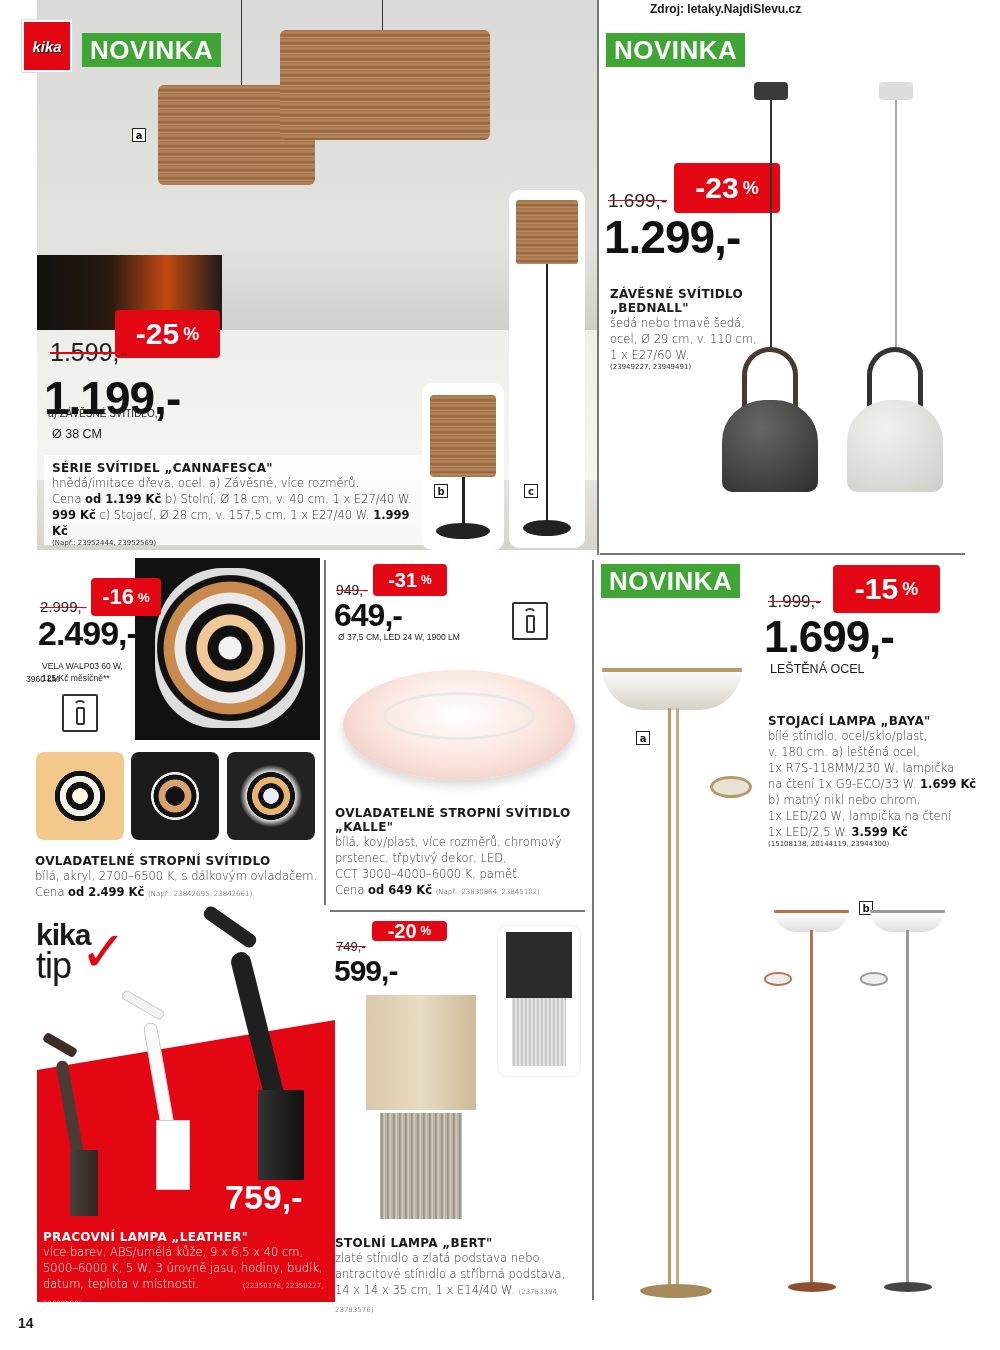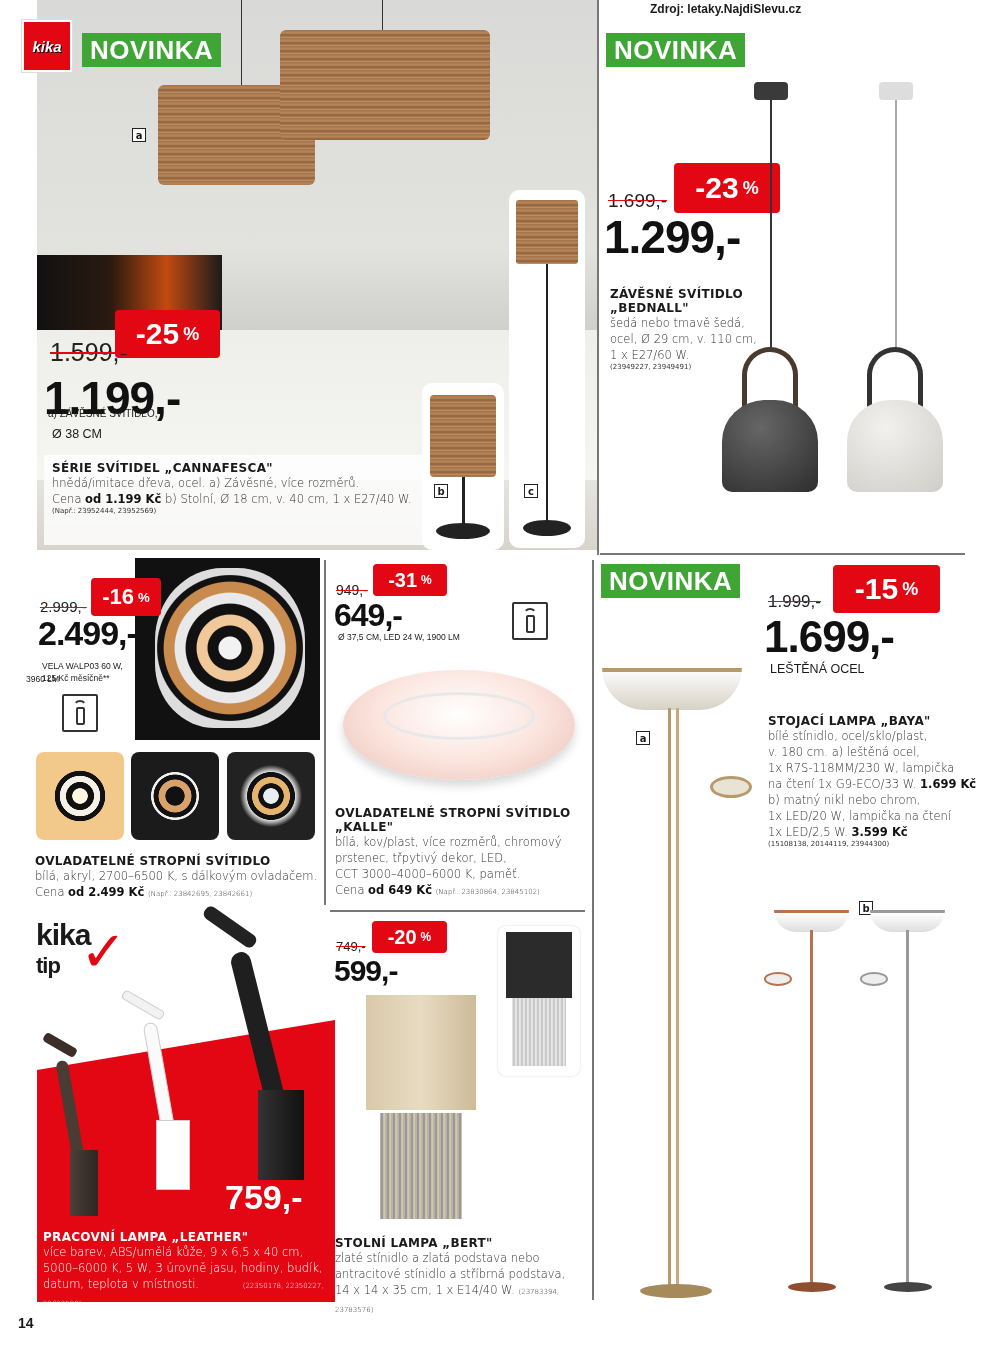--- a/index.html
+++ b/index.html
@@ -70,20 +70,21 @@
   </div>
 <div class="old" style="left:50px;top:338px;font-size:25px;">1.599,-</div>
 <div class="price" style="left:44px;top:358px;font-size:46px;margin-top:13px;">1.199,-</div>
 <div class="abs small" style="left:48px;top:408px;font-size:10px;font-weight:500;">a) ZÁVĚSNÉ SVÍTIDLO,</div>
 <div class="abs small" style="left:52px;top:427px;font-size:12.5px;">Ø 38 CM</div>
 
 <div class="abs" style="left:44px;top:455px;width:380px;height:90px;background:rgba(255,255,255,0.82);padding:6px 8px;">
   <div class="title">SÉRIE SVÍTIDEL „CANNAFESCA"</div>
   <div class="desc">hnědá/imitace dřeva, ocel. a) Závěsné, více rozměrů.</div>
   <div class="desc"><span>Cena </span><b>od 1.199 Kč</b><span> b) Stolní, Ø 18 cm, v. 40 cm, 1 x E27/40 W.</span></div>
+  <div class="desc"><b>999 Kč</b><span> c) Stojací, Ø 28 cm, v. 157,5 cm, 1 x E27/40 W. </span><b>1.999 Kč</b></div>
   <div class="code">(Např.: 23952444, 23952569)</div>
 </div>
 
 <div class="novinka" style="left:606px;top:33px;">NOVINKA</div>
 <div class="disc" style="left:674px;top:163px;width:106px;height:50px;font-size:30px;">
     <span>-23</span>
     <span class="pct">%</span>
   </div>
 <div class="old" style="left:608px;top:190px;font-size:19px;">1.699,-</div>
 <div class="price" style="left:604px;top:210px;font-size:46px;">1.299,-</div>
@@ -201,21 +202,21 @@
 </div>
 <div class="abs" style="left:860px;top:910px;width:90px;height:400px;">
   <div style="position:absolute;left:10px;top:0;width:75px;height:22px;border-radius:0 0 40px 40px;background:linear-gradient(#fff,#ddd);border-top:3px solid #999;"></div>
   <div style="position:absolute;left:46px;top:20px;width:3px;height:360px;background:#999;"></div>
   <div style="position:absolute;left:0;top:62px;width:28px;height:14px;border-radius:50%;background:#eee;border:2px solid #999;"></div>
   <div style="position:absolute;left:24px;top:372px;width:48px;height:10px;border-radius:50%;background:#444;"></div>
 </div>
 
 <div class="abs" style="left:36px;top:920px;">
   <div style="font-family:'Liberation Sans',sans-serif;font-weight:bold;font-size:30px;line-height:30px;letter-spacing:-1px;">kika</div>
-  <div style="font-family:'Liberation Sans',sans-serif;font-weight:bold;font-size:22px;line-height:32px;letter-spacing:-1px;">tip</div>
+  <div style="font-family:'Liberation Sans',sans-serif;font-weight:normal;font-size:36px;line-height:32px;letter-spacing:-1px;">tip</div>
   <div style="position:absolute;left:44px;top:4px;color:#e30613;font-size:56px;font-weight:bold;line-height:56px;">✓</div>
 </div>
 <div class="abs" style="left:37px;top:1020px;width:298px;height:282px;background:#e30613;clip-path:polygon(0 50px,100% 0,100% 100%,0 100%);"></div>
 <div class="abs" style="left:40px;top:1040px;width:60px;height:180px;">
   <div style="position:absolute;left:2px;top:0;width:36px;height:10px;background:#3b2e28;transform:rotate(30deg);border-radius:4px;"></div>
   <div style="position:absolute;left:24px;top:20px;width:12px;height:100px;background:#4a3b33;border-radius:8px;transform:rotate(-10deg);"></div>
   <div style="position:absolute;left:30px;top:110px;width:28px;height:66px;background:linear-gradient(90deg,#4b403a,#2e2622);"></div>
 </div>
 <div class="abs" style="left:120px;top:1000px;width:70px;height:200px;">
   <div style="position:absolute;left:0;top:0;width:46px;height:10px;background:#f2f2f2;transform:rotate(30deg);border-radius:4px;border:1px solid #ccc;"></div>
@@ -228,21 +229,21 @@
   <div style="position:absolute;left:58px;top:170px;width:46px;height:90px;background:linear-gradient(90deg,#333,#111);"></div>
 </div>
 <div class="abs" style="left:225px;top:1178px;font-family:'Liberation Sans',sans-serif;font-weight:bold;font-size:34px;color:#fff;">759,-</div>
 <div class="abs" style="left:43px;top:1230px;width:292px;color:#fff;">
   <div class="title" style="color:#fff;">PRACOVNÍ LAMPA „LEATHER"</div>
   <div class="desc" style="color:#ffe;">více barev, ABS/umělá kůže, 9 x 6,5 x 40 cm,</div>
   <div class="desc" style="color:#ffe;">5000–6000 K, 5 W, 3 úrovně jasu, hodiny, budík,</div>
   <div class="desc" style="color:#ffe;"><span>datum, teplota v místnosti.</span> <span class="code" style="color:#fff;padding-left:40px;">(22350178, 22350227, 22683529)</span></div>
 </div>
 
-<div class="disc" style="left:372px;top:921px;width:75px;height:32px;font-size:20px;">
+<div class="disc" style="left:372px;top:921px;width:75px;height:20px;font-size:20px;">
     <span>-20</span>
     <span class="pct">%</span>
   </div>
 <div class="old" style="left:336px;top:939px;font-size:13px;">749,-</div>
 <div class="price" style="left:334px;top:954px;font-size:30px;">599,-</div>
 <div class="abs" style="left:498px;top:926px;width:82px;height:150px;background:#fff;border-radius:8px;box-shadow:0 0 2px #ccc;">
   <div style="position:absolute;left:8px;top:6px;width:66px;height:66px;background:#2b2b2b;"></div>
   <div style="position:absolute;left:14px;top:72px;width:54px;height:68px;background:repeating-linear-gradient(90deg,#eee 0,#bbb 2px,#f5f5f5 4px);"></div>
 </div>
 <div class="abs" style="left:360px;top:995px;width:125px;height:225px;">

